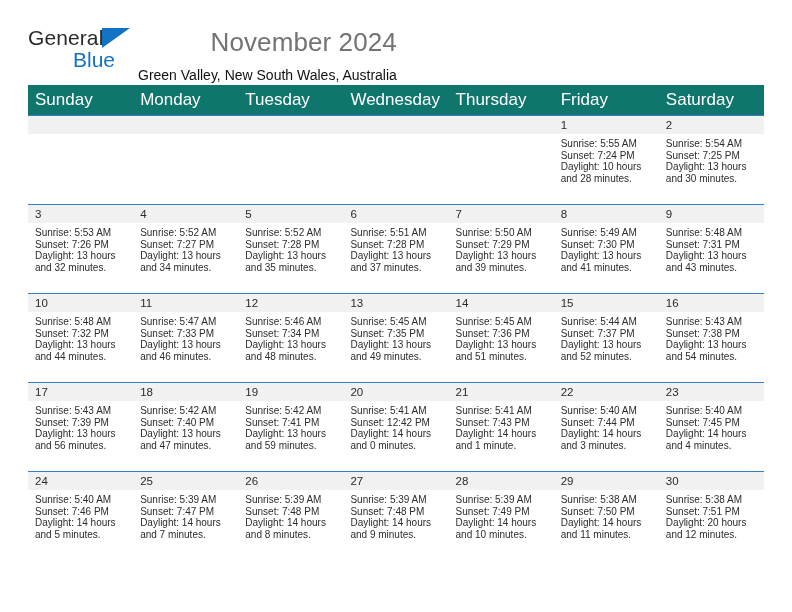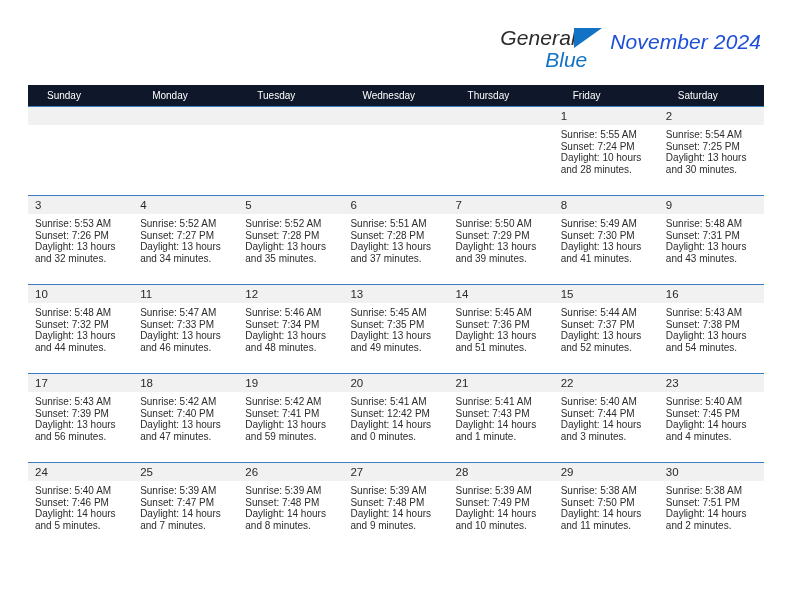--- a/index.html
+++ b/index.html
@@ -15,24 +15,23 @@
     position: relative;
     width: 792px;
     height: 612px;
     padding: 0 28px;
   }
 
   
   .top {
     display: flex;
     align-items: flex-start;
-    justify-content: flex-end;
+    justify-content: flex-start;
     padding-top: 27px;
     height: 76px;
-    font-style: italic;
   }
   .logo {
     position: relative;
     width: 110px;
     height: 48px;
     line-height: 1;
     user-select: none;
   }
   .logo-general {
     font-size: 21px;
@@ -51,47 +50,47 @@
     position: absolute;
     left: 74px;
     top: 1px;
     width: 0;
     height: 0;
     border-left: 28px solid #1273c4;
     border-bottom: 20px solid transparent;
   }
   .titles { text-align: right; padding-right: 3px; }
   .title {
-    font-size: 21px;
+    font-size: 26px;
     font-weight: normal;
-    color: #1d4ed8;
+    color: #737373;
     letter-spacing: .1px;
     line-height: 30px;
   }
   .subtitle {
     font-size: 14px;
     color: #111;
     margin-top: 9px;
     line-height: 18px;
   }
 
   
   .cal {
     width: 736px;
     border-collapse: collapse;
     table-layout: fixed;
     margin-top: 9px;
   }
   .cal th {
-    background: #0f172a;
+    background: #0f766e;
     color: #ffffff;
-    font-size: 10px;
+    font-size: 17px;
     font-weight: normal;
     text-align: left;
-    padding: 5px 0 5px 19px;
+    padding: 5px 0 5px 7px;
     height: 21px;
     border: none;
   }
   .cal td {
     width: 105.14px;
     height: 89px;
     vertical-align: top;
     border-top: 1px solid #3b7dc2;
     padding: 0;
     background: #ffffff;
@@ -120,20 +119,21 @@
 <div class="page">
 
   <div class="top">
     <div class="logo">
       <span class="logo-general">General</span>
       <span class="logo-tri"></span>
       <span class="logo-blue">Blue</span>
     </div>
     <div class="titles">
       <div class="title">November 2024</div>
+      <div class="subtitle">Green Valley, New South Wales, Australia</div>
     </div>
   </div>
 
   <table class="cal">
     <thead>
       <tr>
         <th>Sunday</th>
         <th>Monday</th>
         <th>Tuesday</th>
         <th>Wednesday</th>
@@ -397,20 +397,20 @@
               <div>Sunrise: 5:38 AM</div>
               <div>Sunset: 7:50 PM</div>
               <div class="wrap">Daylight: 14 hours and 11 minutes.</div>
             </div>
           </td>
           <td>
             <div class="daynum">30</div>
             <div class="info">
               <div>Sunrise: 5:38 AM</div>
               <div>Sunset: 7:51 PM</div>
-              <div class="wrap">Daylight: 14 hours and 2 minutes.</div>
+              <div class="wrap">Daylight: 20 hours and 12 minutes.</div>
             </div>
           </td>
         </tr>
       </tbody>
   </table>
 
 </div>
 
 </body></html>

